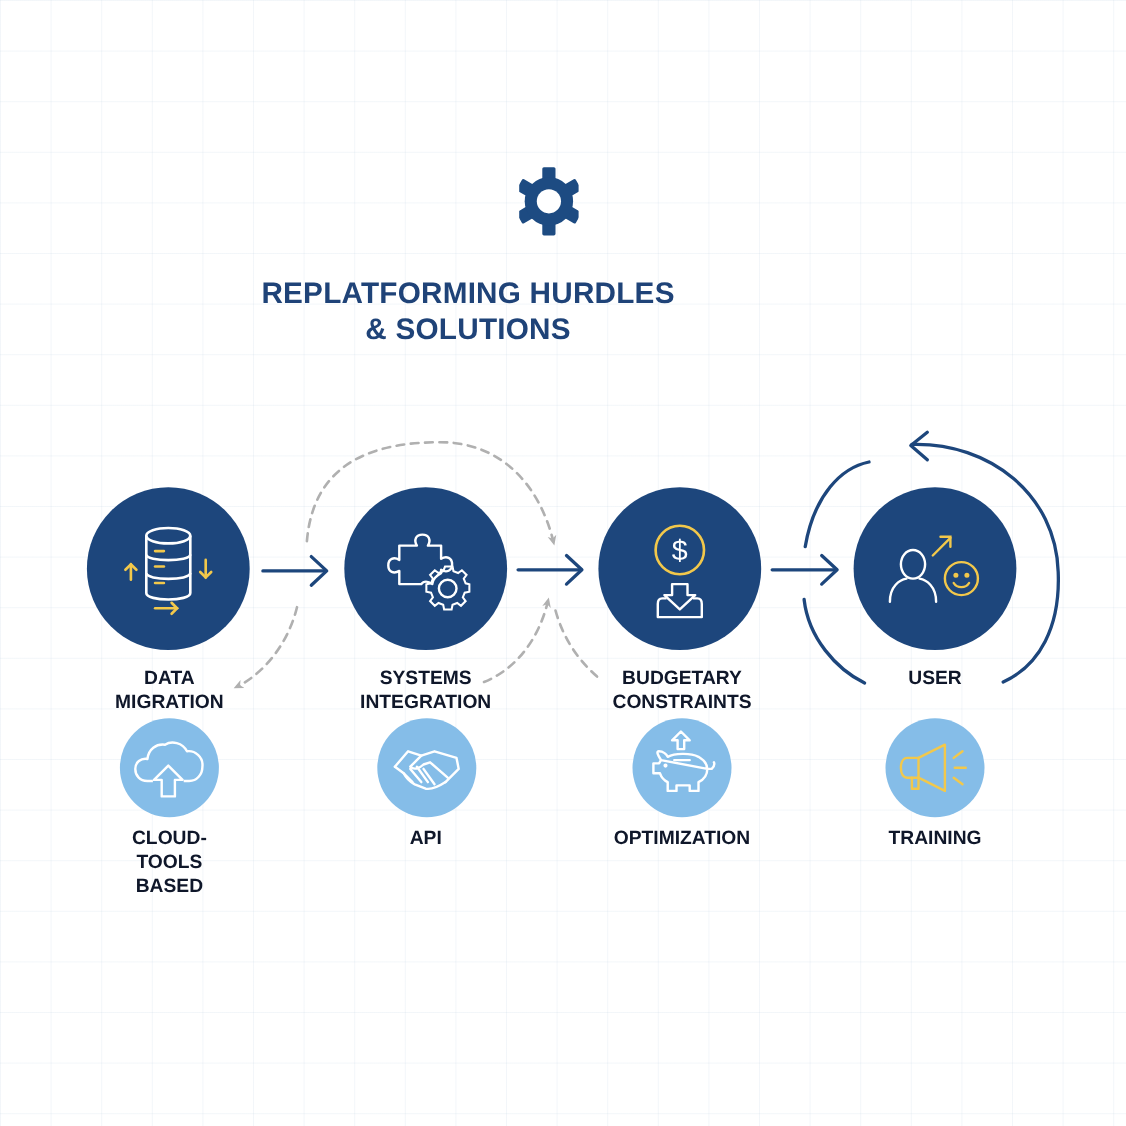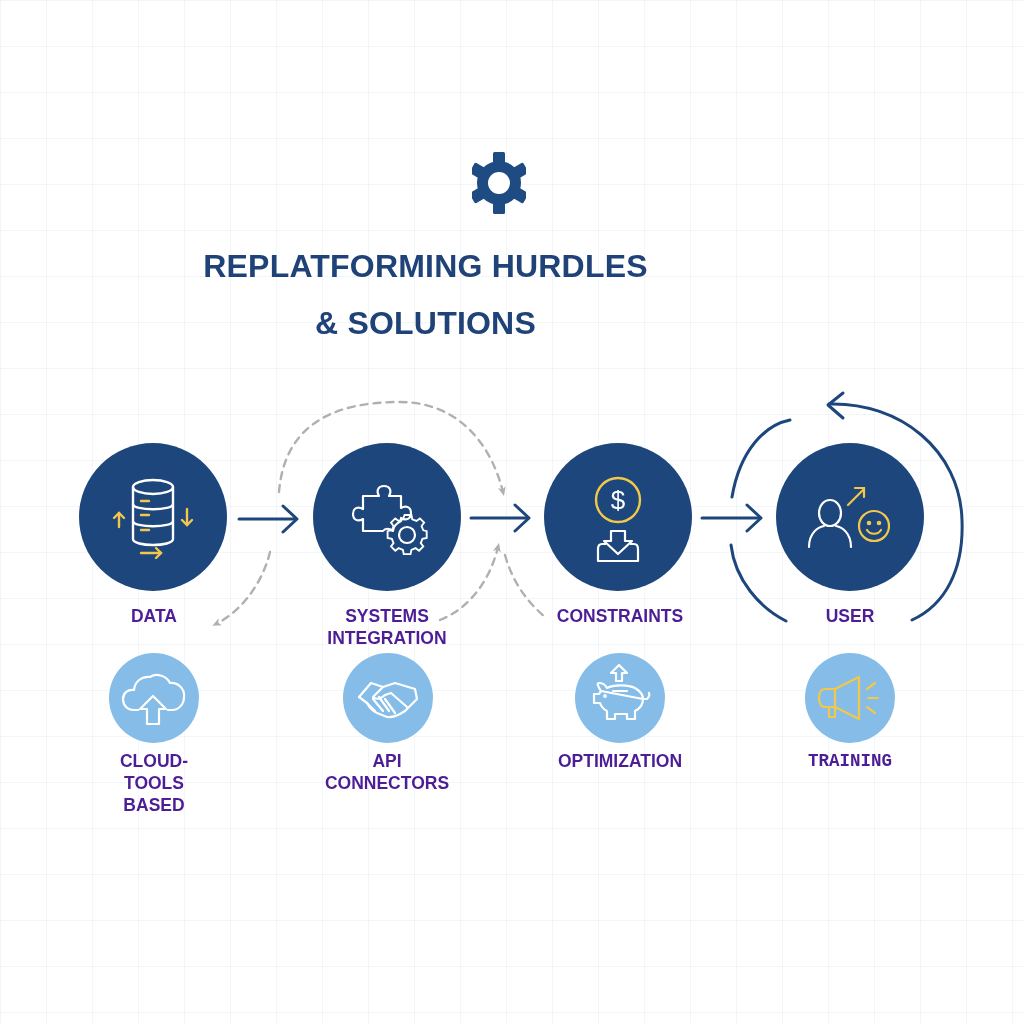--- a/index.html
+++ b/index.html
@@ -9,26 +9,26 @@
     background-image:
       linear-gradient(to right, rgba(200,215,230,0.22) 1px, transparent 1px),
       linear-gradient(to bottom, rgba(200,215,230,0.22) 1px, transparent 1px);
     background-size: 46px 46px;
     font-family: "Liberation Sans", "DejaVu Sans", sans-serif;
     color: #1c3f72;
   }
   .abs { position: absolute; }
   .title {
     left: 0; width: 851px; text-align: center;
-    font-weight: 700; font-size: 32px; line-height: 32px; color: #1f4378;
+    font-weight: 700; font-size: 27px; line-height: 32px; color: #1f4378;
     letter-spacing: 0.2px;
   }
   .label {
     width: 200px; text-align: center; font-weight: 700; font-size: 17.5px;
-    line-height: 22px; color: #4c1d95; text-transform: uppercase;
+    line-height: 22px; color: #0f172a; text-transform: uppercase;
   }
   .dark-circle {
     width: 148px; height: 148px; border-radius: 50%;
     background: #1d467c;
   }
   .light-circle {
     width: 90px; height: 90px; border-radius: 50%;
     background: #85bde8;
   }
   svg { display: block; }
@@ -82,21 +82,21 @@
         <rect x="-6" y="-31" width="12" height="12" rx="1.5" transform="rotate(120)"></rect>
         <rect x="-6" y="-31" width="12" height="12" rx="1.5" transform="rotate(240)"></rect>
         <rect x="-6" y="-31" width="12" height="12" rx="1.5" transform="rotate(300)"></rect>
         <circle r="22"></circle>
       </g>
       <circle r="11" fill="#ffffff"></circle>
     </g>
   </svg>
 </div>
 <div class="abs title" style="top:250px;">REPLATFORMING HURDLES</div>
-<div class="abs title" style="top:283px;margin-top:24px;">&amp; SOLUTIONS</div>
+<div class="abs title" style="top:283px;">&amp; SOLUTIONS</div>
 
 <div class="abs dark-circle" style="left:79px; top:443px;">
   <svg viewBox="0 0 148 148" width="148" height="148">
     <g fill="none" stroke="#ffffff" stroke-width="2.4">
       <ellipse cx="74" cy="44" rx="20" ry="7"></ellipse>
       <path d="M54,44 V96 C54,104 94,104 94,96 V44"></path>
       <path d="M54,61 C54,68 94,68 94,61"></path>
       <path d="M54,78 C54,85 94,85 94,78"></path>
     </g>
     <g stroke="#f2c84b" stroke-width="2.4" stroke-linecap="round" fill="none">
@@ -107,20 +107,21 @@
         <polyline points="35,75 40,70 45,75"></polyline>
       <line x1="108" y1="66" x2="108" y2="82"></line>
         <polyline points="103,77 108,82 113,77"></polyline>
       <line x1="62" y1="110" x2="82" y2="110"></line>
         <polyline points="77,105 82,110 77,115"></polyline>
     </g>
   </svg>
 </div>
 <div class="abs label" style="left:54px; top:605px;">
   <div>DATA</div>
+  <div>MIGRATION</div>
 </div>
 
 <div class="abs dark-circle" style="left:313px; top:443px;">
   <svg viewBox="0 0 148 148" width="148" height="148">
     <g fill="none" stroke="#ffffff" stroke-width="2.2" stroke-linejoin="round">
       <path d="M50,53 H66 C63,48 65,43 71,43 C77,43 79,48 76,53 H88 V65 C93,62 98,64 98,70 C98,76 93,78 88,75 V78 C84,80 80,84 80,88 C76,85 72,85 70,88 H50 V76 C45,79 40,77 40,71 C40,65 45,63 50,66 Z"></path>
     </g>
     <g transform="translate(94,92)" fill="none" stroke="#ffffff" stroke-width="2.2">
       <path d="M-4,-20 H4 L5,-15 L10,-13 L14,-16 L19,-11 L16,-7 L18,-2 L22,-1 V7 L17,8 L15,13 L18,17 L13,22 L9,19 L4,21 L3,26 H-5 L-6,21 L-11,19 L-15,22 L-20,17 L-17,13 L-19,8 L-24,7 V-1 L-19,-2 L-17,-7 L-20,-11 L-15,-16 L-11,-13 L-6,-15 Z" transform="translate(1,-3) scale(0.85)"></path>
       <circle cx="0" cy="0" r="8"></circle>
@@ -136,20 +137,21 @@
   <svg viewBox="0 0 148 148" width="148" height="148">
     <circle cx="74" cy="57" r="22" fill="none" stroke="#f2c84b" stroke-width="2.4"></circle>
     <text x="74" y="66" text-anchor="middle" font-family="Liberation Sans, sans-serif" font-size="26" fill="#ffffff">$</text>
     <g fill="none" stroke="#ffffff" stroke-width="2.2" stroke-linejoin="round">
       <path d="M67,88 H81 V98 H88 L74,111 L60,98 H67 Z"></path>
       <path d="M62,101 H58 C55,101 54,103 54,106 V118 H94 V106 C94,103 93,101 90,101 H86"></path>
     </g>
   </svg>
 </div>
 <div class="abs label" style="left:520px; top:605px;">
+  <div>BUDGETARY</div>
   <div>CONSTRAINTS</div>
 </div>
 
 <div class="abs dark-circle" style="left:776px; top:443px;">
   <svg viewBox="0 0 148 148" width="148" height="148">
     <g fill="none" stroke="#ffffff" stroke-width="2.2" stroke-linecap="round">
       <ellipse cx="54" cy="70" rx="11" ry="13"></ellipse>
       <path d="M33,104 C33,90 42,84 48,83 M60,83 C66,84 75,90 75,104"></path>
     </g>
     <g fill="none" stroke="#f2c84b" stroke-width="2.2" stroke-linecap="round">
@@ -185,21 +187,20 @@
     <g fill="none" stroke="#ffffff" stroke-width="2.2" stroke-linejoin="round" stroke-linecap="round">
       <path d="M16,44 L28,30 L40,34 L52,30 L72,36 L74,46 L62,58"></path>
       <path d="M40,34 L30,44 C33,47 38,46 42,42 L48,40 L64,54"></path>
       <path d="M24,50 L32,58 M30,46 L40,58 M36,44 L46,58 M42,46 L52,60"></path>
       <path d="M16,44 L24,50 C26,54 30,58 34,60 L44,64 C50,65 56,62 62,58"></path>
     </g>
   </svg>
 </div>
 <div class="abs label" style="left:287px; top:750px;">
   <div>API</div>
-  <div>CONNECTORS</div>
 </div>
 
 <div class="abs light-circle" style="left:575px; top:653px;">
   <svg viewBox="0 0 90 90" width="90" height="90">
     <g fill="none" stroke="#ffffff" stroke-width="2.2" stroke-linejoin="round" stroke-linecap="round">
       <path d="M41,28 V20 H36 L44,12 L52,20 H47 V28 Z"></path>
       <path d="M26,38 C22,32 22,30 24,30 C28,30 31,33 32,35 C38,32 52,31 60,35 C65,38 68,42 68,46 L72,46 C74,44 75,42 74,40 M68,46 C68,52 64,56 60,58 V66 H52 V61 H40 V66 H32 V58 C28,56 26,53 25,50 H19 V41 H24 C25,40 25,39 26,38 Z"></path>
       <line x1="38" y1="38" x2="52" y2="38"></line>
       <circle cx="30" cy="43" r="0.8" fill="#ffffff"></circle>
     </g>
@@ -214,15 +215,15 @@
     <g fill="none" stroke="#f2c84b" stroke-width="2.2" stroke-linejoin="round" stroke-linecap="round">
       <path d="M20,36 H30 L54,24 V66 L30,54 H20 C16,54 14,50 14,45 C14,40 16,36 20,36 Z"></path>
       <line x1="30" y1="36" x2="30" y2="54"></line>
       <path d="M24,54 V64 H30 V55"></path>
       <line x1="62" y1="36" x2="70" y2="30"></line>
       <line x1="63" y1="45" x2="73" y2="45"></line>
       <line x1="62" y1="54" x2="70" y2="60"></line>
     </g>
   </svg>
 </div>
-<div class="abs label" style="left:750px; top:750px;font-family:Liberation Mono, monospace;">
+<div class="abs label" style="left:750px; top:750px;">
   <div>TRAINING</div>
 </div>
 
 </body></html>

